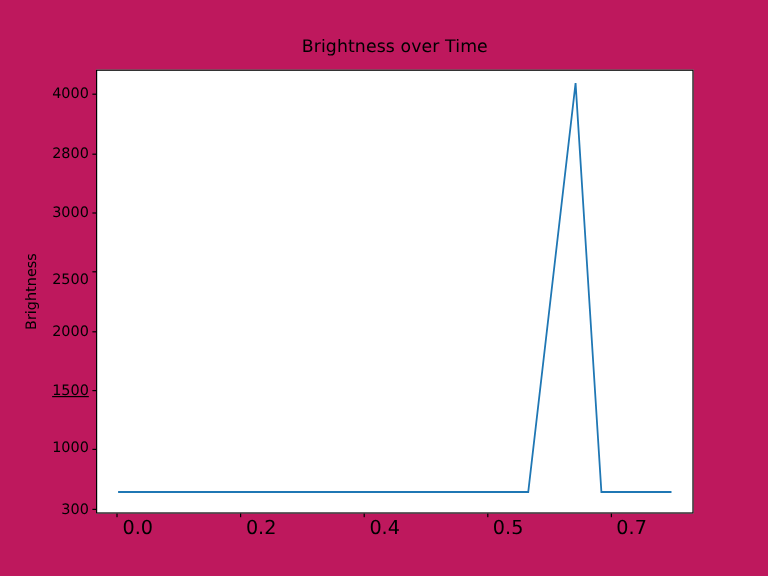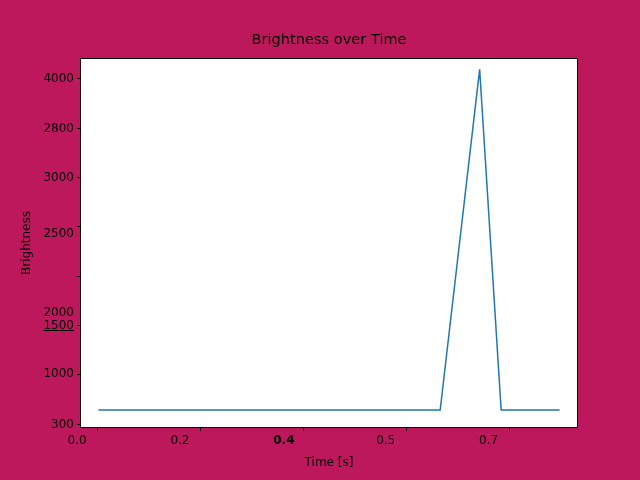--- a/index.html
+++ b/index.html
@@ -78,22 +78,22 @@
     height: 0;
     border-top: 1.1px solid #000000;
   }
 
   
   .xtick-label {
     position: absolute;
     top: 434px;
     width: 60px;
     margin-left: -30px;
-    text-align: left;
-    font-size: 12px;
+    text-align: right;
+    font-size: 16px;
     line-height: 12px;
     color: #000000;
     white-space: nowrap;
   }
   .xtick-mark {
     position: absolute;
     top: 427.5px;
     width: 0;
     height: 3.5px;
     border-left: 1.1px solid #000000;
@@ -139,40 +139,39 @@
   </div>
 
   <div id="y-ticks">
       <div class="ytick-mark" style="top: 423.76px;"></div>
       <div class="ytick-label" style="top: 417.76px;">300</div>
       <div class="ytick-mark" style="top: 374.4px;"></div>
       <div class="ytick-label" style="top: 367px;">1000</div>
       <div class="ytick-mark" style="top: 325.04px;"></div>
       <div class="ytick-label" style="top: 319.04px; text-decoration: underline;">1500</div>
       <div class="ytick-mark" style="top: 275.68px;"></div>
-      <div class="ytick-label" style="top: 269.68px; margin-top: 36px;">2000</div>
+      <div class="ytick-label" style="top: 269.68px;">2000</div>
       <div class="ytick-mark" style="top: 226.32px;"></div>
       <div class="ytick-label" style="top: 227px;">2500</div>
       <div class="ytick-mark" style="top: 176.96px;"></div>
       <div class="ytick-label" style="top: 170.96px;">3000</div>
       <div class="ytick-mark" style="top: 127.6px;"></div>
       <div class="ytick-label" style="top: 121.6px;">2800</div>
       <div class="ytick-mark" style="top: 78.24px;"></div>
       <div class="ytick-label" style="top: 72.24px;">4000</div>
     </div>
   <div id="x-ticks">
       <div class="xtick-mark" style="left: 97.49px;"></div>
       <div class="xtick-label" style="left: 97.49px;">0.0</div>
       <div class="xtick-mark" style="left: 200.38px;"></div>
       <div class="xtick-label" style="left: 200.38px;">0.2</div>
       <div class="xtick-mark" style="left: 303.28px;"></div>
-      <div class="xtick-label" style="left: 303.28px; font-weight: bold;">0.4</div>
+      <div class="xtick-label" style="left: 303.28px;">0.4</div>
       <div class="xtick-mark" style="left: 406.17px;"></div>
       <div class="xtick-label" style="left: 406.17px;">0.5</div>
       <div class="xtick-mark" style="left: 509.06px;"></div>
       <div class="xtick-label" style="left: 509.06px;">0.7</div>
     </div>
 
-  <div id="xlabel">Time [s]</div>
 
   <div id="ylabel">Brightness</div>
 
 </div>
 
 </body></html>

